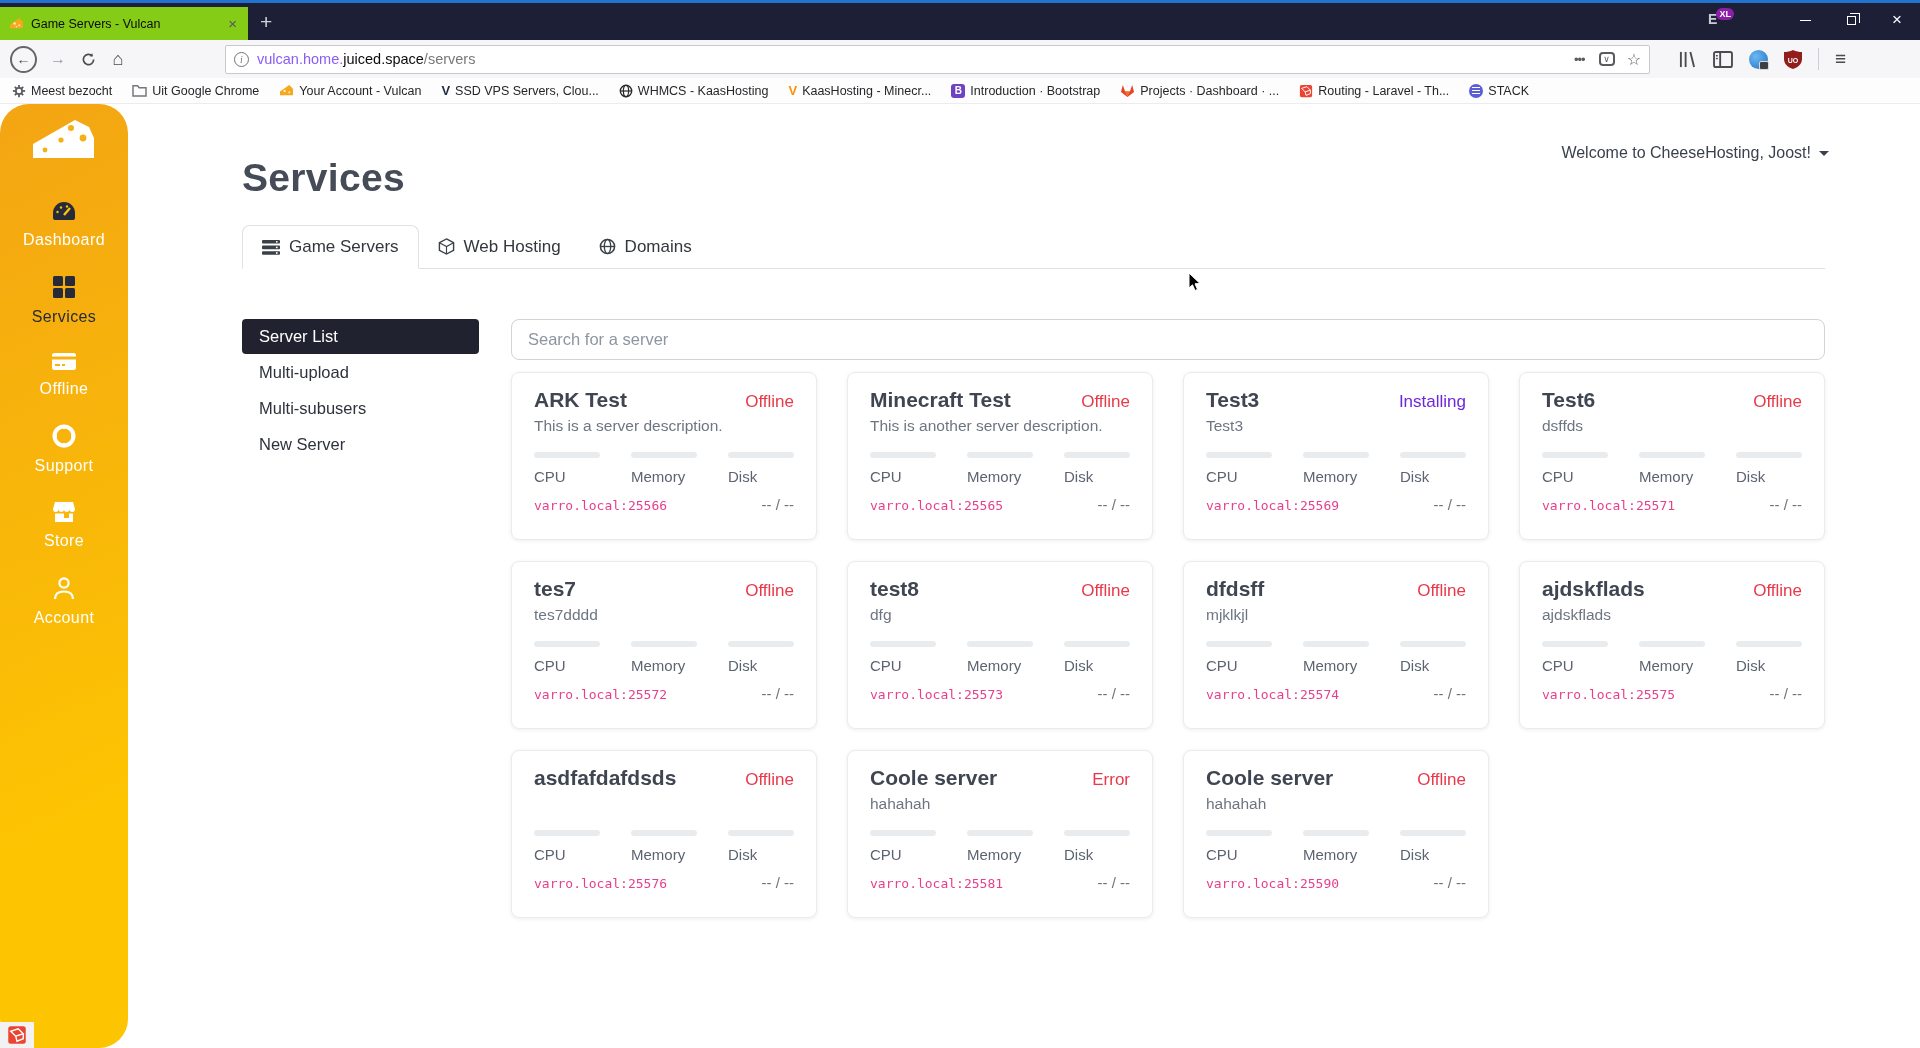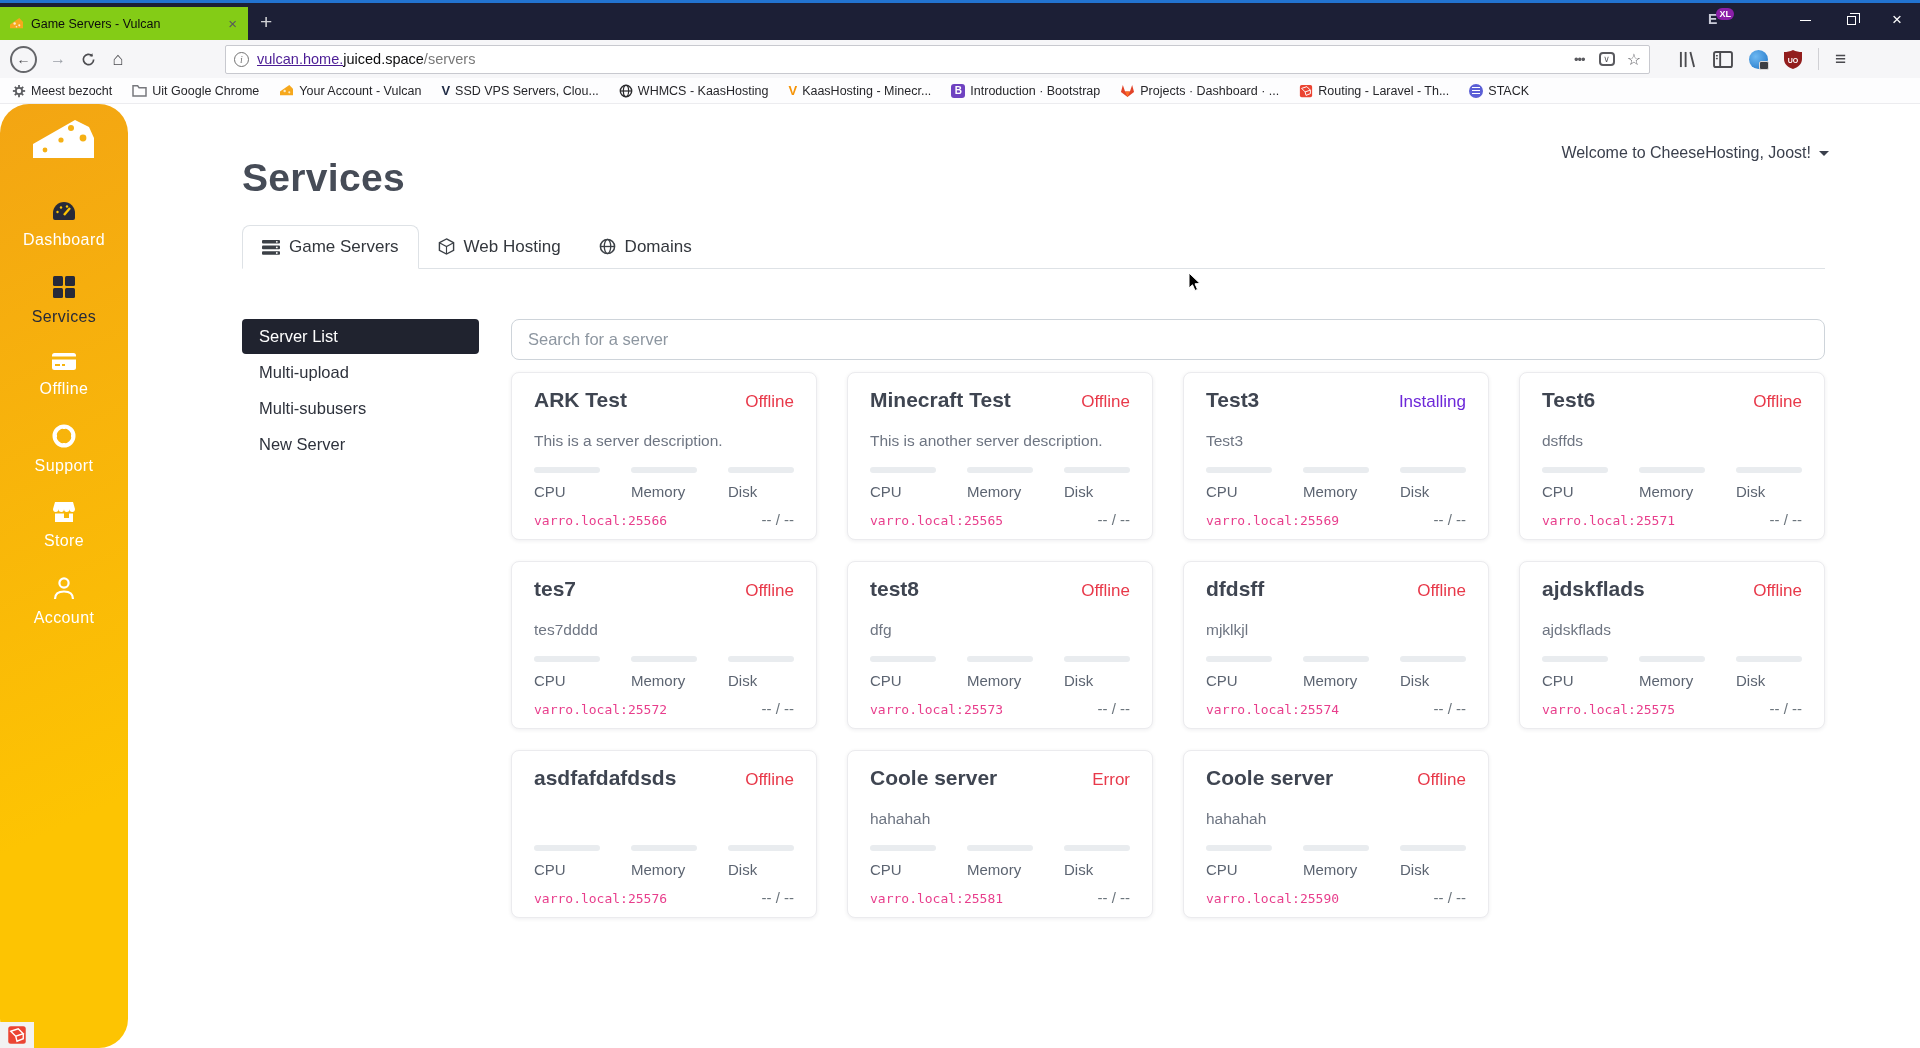--- a/index.html
+++ b/index.html
@@ -32,21 +32,21 @@
   .back-circle { width:27px; height:27px; border:2px solid #65666a; border-radius:50%;
                  display:flex; align-items:center; justify-content:center; color:#4c4c50;
                  font-size:14px; margin-right:6px; }
   .fwd { color:#9a9fa6; font-size:16px; }
   .home { font-size:18px; }
   .urlbar { width:1425px; height:29px; margin-left:92px; background:#fff; border:1px solid #c8c9cf;
             border-radius:2px; display:flex; align-items:center; padding:0 8px; font-size:14.5px; }
   .info-circle { width:15px; height:15px; border:1px solid #737373; border-radius:50%; color:#737373;
                  font-size:10px; display:flex; align-items:center; justify-content:center;
                  font-style:italic; font-family:"Liberation Serif",serif; margin-right:8px; }
-  .url-prefix { color:#4c1d95;text-decoration:underline; }
+  .url-prefix { color:#8b5cf6; }
   .url-domain { color:#0c0c0d; }
   .url-path { color:#787878; }
   .urlbar .spacer { flex:1; }
   .url-action { color:#5a5a5f; font-size:13px; margin-left:14px; letter-spacing:-1px; }
   .pocket { width:16px; height:14px; border:2px solid #5a5a5f; border-radius:4px; color:#5a5a5f;
             font-size:9px; display:flex; align-items:center; justify-content:center; margin-left:14px; }
   .star { font-size:16px; margin-left:12px; color:#5a5a5f; }
   .navbar-right { display:flex; align-items:center; margin-left:28px; gap:16px; }
   .toolbar-svg { display:block; }
   .ext-blue { width:19px; height:19px; border-radius:50%;
@@ -102,21 +102,21 @@
                   font-family:"Liberation Sans",sans-serif; outline:none; }
   .search-input::placeholder { color:#8d96a0; }
 
   .grid { margin-top:12px; display:grid; grid-template-columns:repeat(4,1fr);
           column-gap:30px; row-gap:21px; }
   .card { height:168px; background:#fff; border:1px solid #ebebee; border-radius:8px;
           box-shadow:0 1px 4px rgba(20,20,40,.07); padding:15px 22px 13px; }
   .card-head { display:flex; justify-content:space-between; align-items:baseline; }
   .card-name { font-size:21px; font-weight:600; color:#3f4551; }
   .card-status { font-size:17px; font-weight:500; }
-  .card-desc { margin-top:20px; font-size:15.5px; color:#6e7582; min-height:22px; white-space:nowrap; }
+  .card-desc { margin-top:5px; font-size:15.5px; color:#6e7582; min-height:22px; white-space:nowrap; }
   .bars, .stat-labels { display:grid; grid-template-columns:97px 97px auto; }
   .bars { margin-top:13px; }
   .bar { width:66px; height:6px; background:#e9ecef; border-radius:3px; }
   .stat-labels { margin-top:10px; font-size:15px; color:#5c6471; }
   .addr-row { margin-top:11px; display:flex; justify-content:space-between; align-items:baseline; }
   .addr { font-family:"DejaVu Sans Mono",monospace; font-size:13px; color:#e83e8c; }
   .players { font-size:15px; color:#6c757d; }
 
   .peek-icon { position:absolute; left:0; bottom:0; width:34px; height:26px; background:#f2f2f2;
                display:flex; align-items:center; justify-content:center; }

